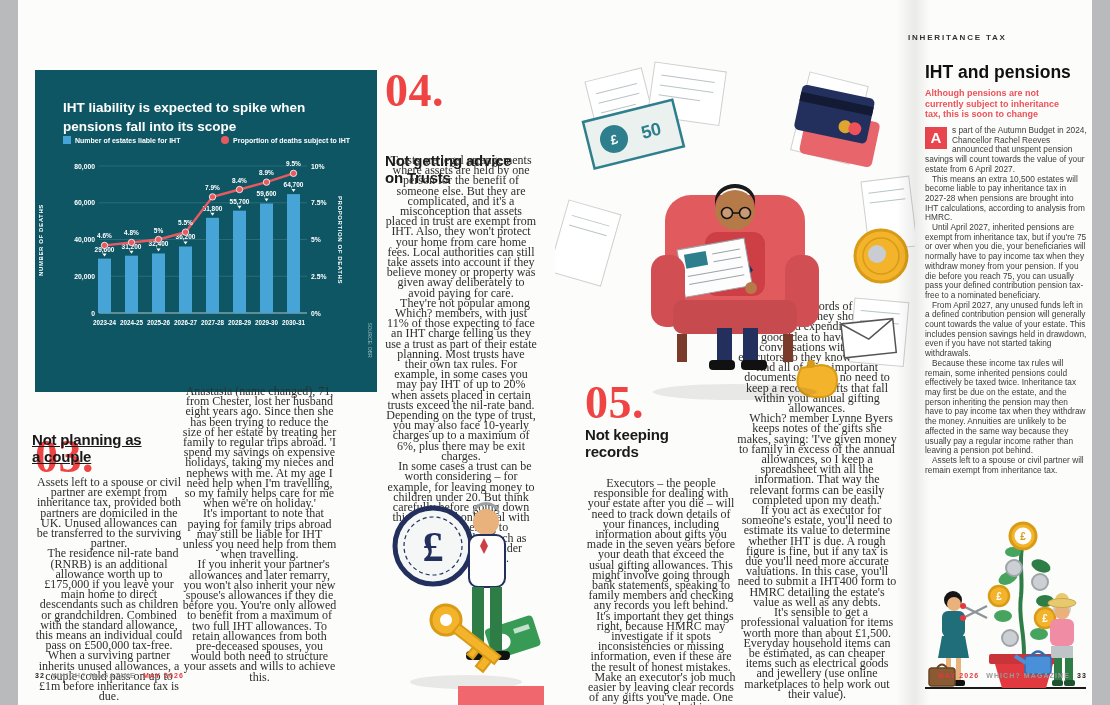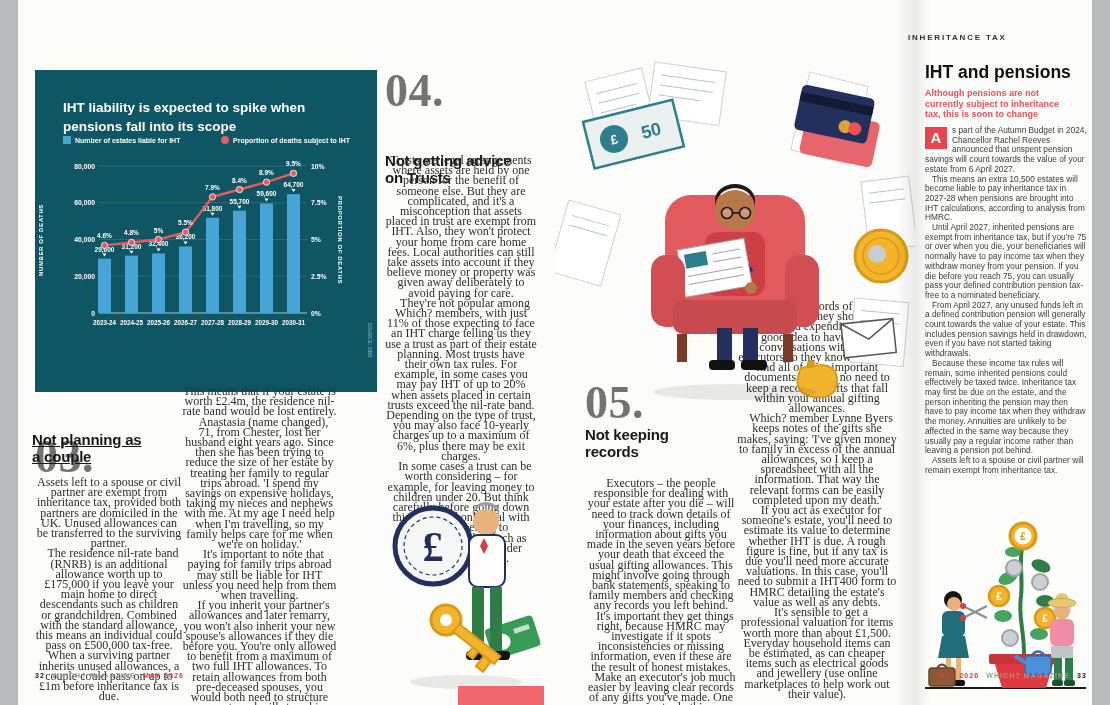--- a/index.html
+++ b/index.html
@@ -12,21 +12,21 @@
   #iht-chart{position:absolute;left:17px;top:70px;width:342px;height:322px;display:block;}
   .ct{font:700 13.5px "Liberation Sans",sans-serif;fill:#fff;}
   .cl{font:700 7px "Liberation Sans",sans-serif;fill:#fff;}
   .cy{font:700 6.8px "Liberation Sans",sans-serif;fill:#fff;}
   .cx{font:700 6.3px "Liberation Sans",sans-serif;fill:#fff;}
   .cv{font:700 6.5px "Liberation Sans",sans-serif;fill:#fff;}
   .ca{font:700 6px "Liberation Sans",sans-serif;fill:#fff;letter-spacing:.6px;}
   .cs{font:400 5px "Liberation Sans",sans-serif;fill:#9db9bf;}
   .cg{stroke:rgba(255,255,255,.22);stroke-width:.6;}
   
-  .bignum{position:absolute;font:700 46px/1 "Liberation Serif",serif;color:#737373;letter-spacing:.5px;}
+  .bignum{position:absolute;font:700 46px/1 "Liberation Serif",serif;color:#ef4444;letter-spacing:.5px;}
   .headline{position:absolute;margin:0;font:700 15px/16.5px "Liberation Sans",sans-serif;color:#191919;letter-spacing:-.2px;}
   .serif{position:absolute;font-family:"Liberation Serif",serif;font-size:12px;line-height:10.2px;color:#2e2e2e;text-align:center;}
   .serif p{margin:0;}
   .flow p + p{text-indent:8px;}
   
   .kicker{position:absolute;left:890px;top:33px;width:160px;text-align:left;
           font:700 8px "Liberation Sans",sans-serif;letter-spacing:1.8px;color:#333;}
   .sb-title{position:absolute;left:907px;top:62px;margin:0;font:700 17.5px "Liberation Sans",sans-serif;color:#111;}
   .sb-stand{position:absolute;left:907px;top:88px;width:150px;font:700 9px/10.5px "Liberation Sans",sans-serif;color:#EE5159;}
   .sb-body{position:absolute;left:907px;top:126px;width:162px;font-size:8.3px;line-height:9.7px;color:#3c3c3c;}
@@ -137,21 +137,20 @@
       <text x="333" y="270" class="cs" transform="rotate(90 333 270)" text-anchor="middle">SOURCE: OBR</text>
     </svg>
 
   <div class="bignum" id="n03">03.</div>
   <h2 class="headline" id="h03">Not planning as a couple</h2>
   <div class="serif flow" id="b03c1">
       <p>Assets left to a spouse or civil partner are exempt from inheritance tax, provided both partners are domiciled in the UK. Unused allowances can be transferred to the surviving partner.</p>
       <p>The residence nil-rate band (RNRB) is an additional allowance worth up to £175,000 if you leave your main home to direct descendants such as children or grandchildren. Combined with the standard allowance, this means an individual could pass on £500,000 tax-free. When a surviving partner inherits unused allowances, a couple could pass on up to £1m before inheritance tax is due.</p>
     </div>
   <div class="serif flow" id="b03c2">
-      <p>This means that if your estate is worth £2.4m, the residence nil-rate band would be lost entirely.</p>
       <p>Anastasia (name changed), 71, from Chester, lost her husband eight years ago. Since then she has been trying to reduce the size of her estate by treating her family to regular trips abroad. 'I spend my savings on expensive holidays, taking my nieces and nephews with me. At my age I need help when I'm travelling, so my family helps care for me when we're on holiday.'</p>
       <p>It's important to note that paying for family trips abroad may still be liable for IHT unless you need help from them when travelling.</p>
       <p>If you inherit your partner's allowances and later remarry, you won't also inherit your new spouse's allowances if they die before you. You're only allowed to benefit from a maximum of two full IHT allowances. To retain allowances from both pre-deceased spouses, you would both need to structure your assets and wills to achieve this.</p>
     </div>
 
   <div class="bignum" id="n04">04.</div>
   <h2 class="headline" id="h04">Not getting advice on Trusts</h2>
   <div class="serif flow" id="b04">
       <p>Trusts are legal arrangements where assets are held by one person for the benefit of someone else. But they are complicated, and it's a misconception that assets placed in trust are exempt from IHT. Also, they won't protect your home from care home fees. Local authorities can still take assets into account if they believe money or property was given away deliberately to avoid paying for care.</p>
       <p>They're not popular among Which? members, with just 11% of those expecting to face an IHT charge telling us they use a trust as part of their estate planning. Most trusts have their own tax rules. For example, in some cases you may pay IHT of up to 20% when assets placed in certain trusts exceed the nil-rate band. Depending on the type of trust, you may also face 10-yearly charges up to a maximum of 6%, plus there may be exit charges.</p>

